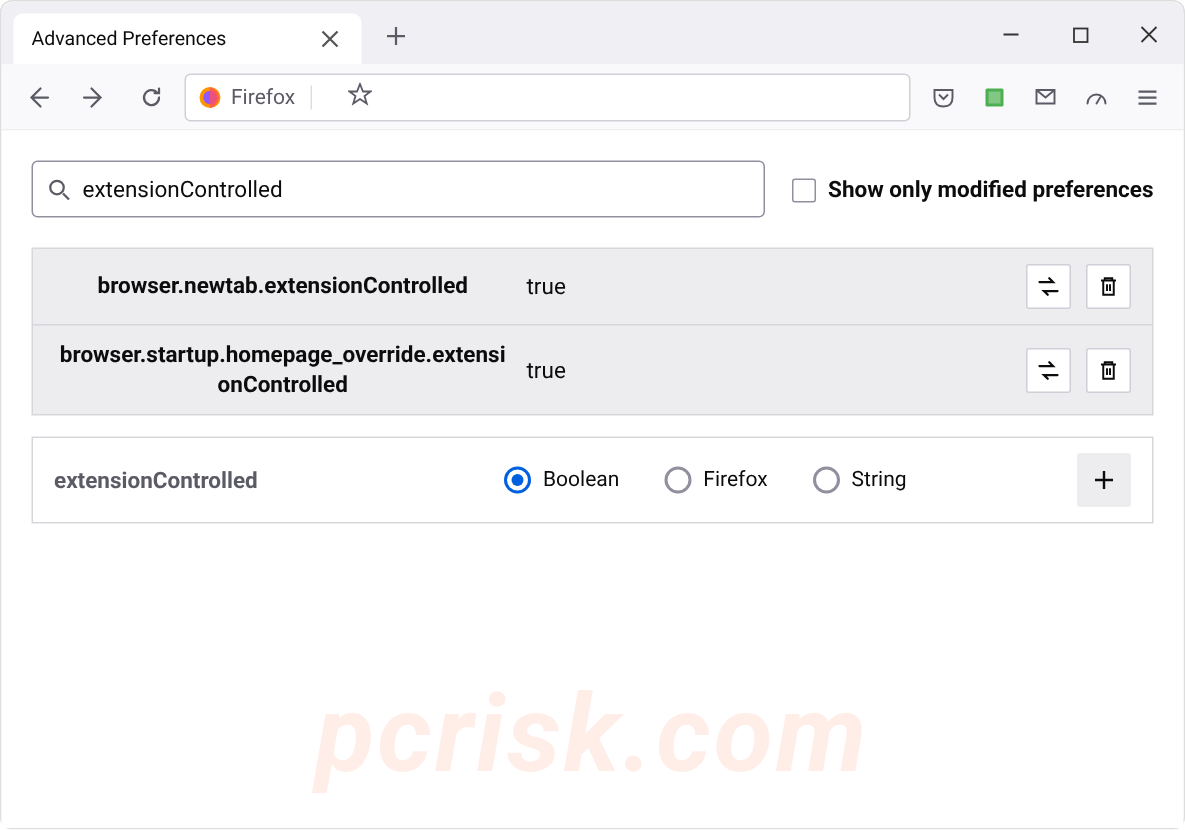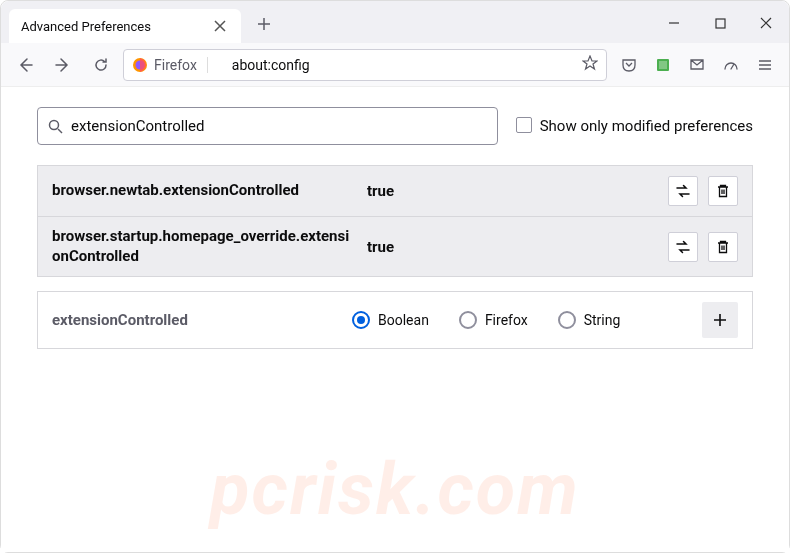--- a/index.html
+++ b/index.html
@@ -23,37 +23,37 @@
     .urlbar { flex: 1; height: 32px; background: #fff; border: 1px solid #cfcfd8; border-radius: 4px; display: flex; align-items: center; padding: 0 8px; gap: 24px; }
     .urlbar-identity { display: flex; align-items: center; gap: 6px; }
     .firefox-logo { width: 16px; height: 16px; }
     .identity-label { color: #5b5b66; font-size: 14px; border-right: 1px solid #ddd; padding-right: 10px; }
     .url-text { color: #0c0c0d; font-size: 14px; flex: 1; }
     .star-btn { color: #5b5b66; cursor: pointer; }
     .toolbar-icons { display: flex; gap: 2px; align-items: center; }
     .toolbar-icon { width: 32px; height: 32px; display: flex; align-items: center; justify-content: center; cursor: pointer; color: #5b5b66; }
     
     
-    .content { flex: 1; padding: 20px 36px; background: #fff; position: relative; }
+    .content { flex: 1; padding: 20px 20px; background: #fff; position: relative; }
     
     
     .search-row { display: flex; align-items: center; gap: 18px; margin-bottom: 20px; }
     .search-box { flex: 1; height: 38px; border: 1px solid #8f8f9d; border-radius: 4px; display: flex; align-items: center; padding: 0 10px; }
     .search-box svg { color: #5b5b66; flex-shrink: 0; }
     .search-input { border: none; outline: none; font-size: 15px; flex: 1; padding: 0 8px; color: #0c0c0d; }
-    .checkbox-row { display: flex; align-items: flex-start; gap: 8px; }
+    .checkbox-row { display: flex; align-items: flex-end; gap: 8px; font-weight: bold; }
     .checkbox { width: 16px; height: 16px; border: 1px solid #8f8f9d; border-radius: 2px; cursor: pointer; }
     .checkbox-label { font-size: 15px; color: #0c0c0d; }
     
     
     .prefs-table { border: 1px solid #d7d7db; }
     .pref-row { display: flex; align-items: center; padding: 10px 14px; gap: 10px; background: #ededf0; }
     .pref-row + .pref-row { border-top: 1px solid #d7d7db; }
-    .pref-name { font-weight: 700; font-size: 15px; color: #0c0c0d; width: 305px; word-break: break-word; line-height: 1.3; }
-    .pref-value { font-weight: 700; font-size: 15px; color: #0c0c0d; flex: 1; }
+    .pref-name { font-weight: 700; font-size: 15px; color: #0c0c0d; width: 305px; word-break: break-word; line-height: 1.3; text-align: center; }
+    .pref-value { font-weight: 400; font-size: 15px; color: #0c0c0d; flex: 1; }
     .pref-actions { display: flex; gap: 10px; }
     .pref-action-btn { width: 30px; height: 30px; display: flex; align-items: center; justify-content: center; cursor: pointer; background: #fff; border: 1px solid #cfcfd8; border-radius: 2px; color: #0c0c0d; }
     
     
     .newpref-table { border: 1px solid #d7d7db; margin-top: 14px; }
     .newpref-row { display: flex; align-items: center; padding: 10px 14px; gap: 10px; }
     .newpref-name { font-weight: 700; font-size: 15px; color: #5b5b66; width: 290px; }
     .radio-group { display: flex; gap: 30px; flex: 1; align-items: center; }
     .radio-item { display: flex; align-items: center; gap: 8px; cursor: pointer; }
     .radio { width: 18px; height: 18px; border: 2px solid #8f8f9d; border-radius: 50%; display: flex; align-items: center; justify-content: center; }
@@ -121,21 +121,20 @@
     </div>
     <div class="urlbar">
       <div class="urlbar-identity">
         <svg class="firefox-logo" width="16" height="16" viewBox="0 0 16 16">
           <circle cx="8" cy="8" r="7" fill="#ff9500"></circle>
           <circle cx="8" cy="8" r="4.5" fill="#9059ff"></circle>
           <path d="M8 1 Q14 3 14 9 Q12 14 8 15" fill="#ff4f5e" opacity="0.8"></path>
         </svg>
         <span class="identity-label">Firefox</span>
       </div>
-      <span class="url-text">about:config</span>
       <span class="star-btn">
         <svg width="16" height="16" viewBox="0 0 16 16">
             <path d="M8 1 L10 6 L15 6 L11 9 L12.5 14 L8 11 L3.5 14 L5 9 L1 6 L6 6 Z" stroke="currentColor" stroke-width="1.2" fill="none"></path>
           </svg>
       </span>
     </div>
     <div class="toolbar-icons">
       <div class="toolbar-icon">
         <svg width="16" height="16" viewBox="0 0 16 16">
             <path d="M2 3 H14 V8 Q14 14 8 14 Q2 14 2 8 Z M5 6 L8 9 L11 6" stroke="currentColor" stroke-width="1.3" fill="none"></path>

